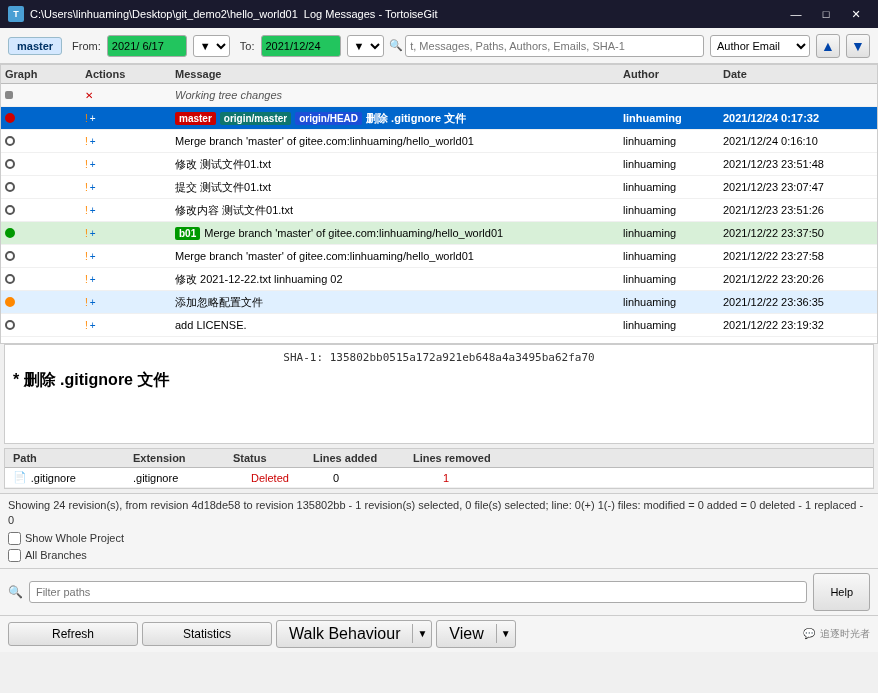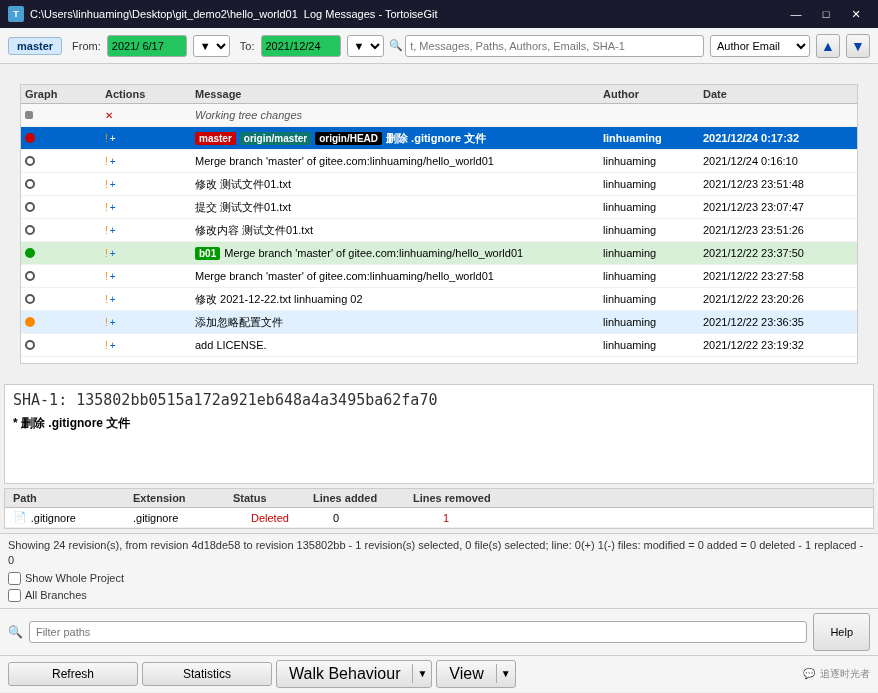--- a/index.html
+++ b/index.html
@@ -118,21 +118,21 @@
       display: flex;
       align-items: center;
       justify-content: center;
       font-size: 14px;
     }
 
     
     .log-container {
       background: white;
       border: 1px solid #ccc;
-      margin: 20px;
+      margin: 0;
       height: 280px;
       overflow: hidden;
       display: flex;
       flex-direction: column;
     }
     .log-header {
       display: grid;
       grid-template-columns: 80px 90px 1fr 100px 150px;
       background: #e8e8e8;
       border-bottom: 1px solid #bbb;
@@ -202,46 +202,47 @@
     }
     .tag-badge {
       padding: 1px 4px;
       border-radius: 2px;
       font-size: 10px;
       font-weight: bold;
       white-space: nowrap;
     }
     .tag-master { background: #cc0000; color: white; }
     .tag-origin-master { background: #0f766e; color: white; }
-    .tag-origin-head { background: #000000; color: white; }
+    .tag-origin-head { background: #1d4ed8; color: white; }
     .tag-b01 { background: #009900; color: white; }
 
     .msg-text {
       overflow: hidden;
       text-overflow: ellipsis;
       white-space: nowrap;
     }
     .msg-text.bold { font-weight: bold; }
 
     
     .sha-area {
       background: white;
       border: 1px solid #ccc;
       margin: 0 4px 4px 4px;
       padding: 6px 8px;
       min-height: 100px;
     }
     .sha-line {
-      font-size: 15px;
+      font-size: 11px;
       color: #333;
       margin-bottom: 6px;
       font-family: monospace;
+      text-align: center;
     }
     .commit-msg {
-      font-size: 12px;
+      font-size: 16px;
       font-weight: bold;
       color: #000;
       margin-top: 4px;
     }
 
     
     .files-area {
       background: white;
       border: 1px solid #ccc;
       margin: 0 4px 4px 4px;

